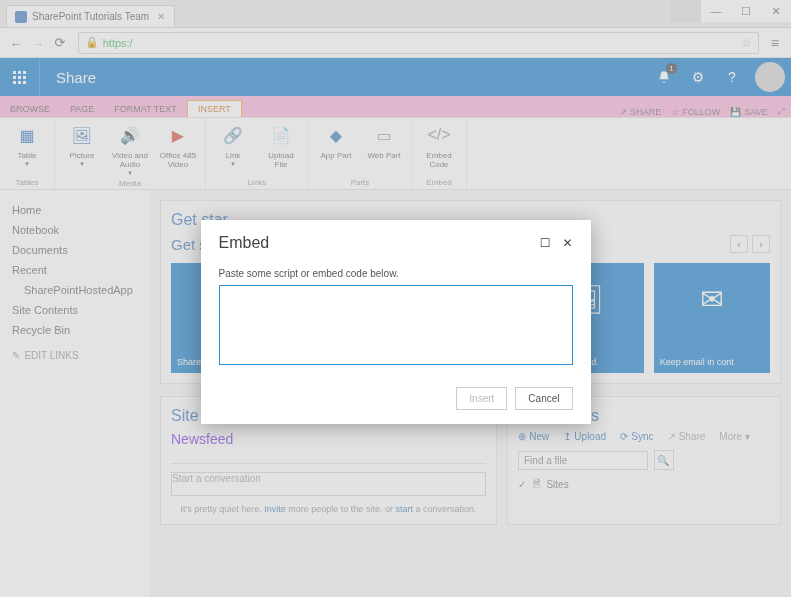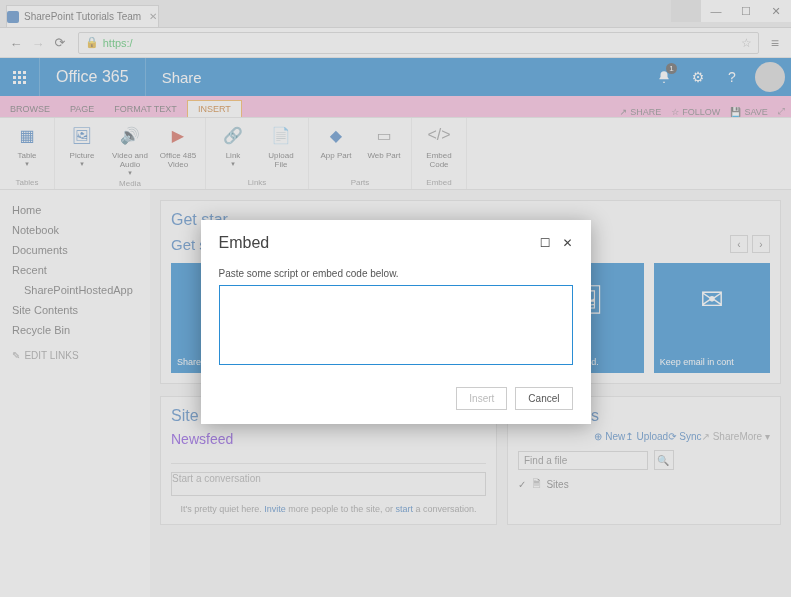--- a/index.html
+++ b/index.html
@@ -1,20 +1,20 @@
 <!DOCTYPE html>
 <html><head>
 <meta charset="utf-8">
 <style>
 * { box-sizing: border-box; margin: 0; padding: 0; font-family: "Segoe UI", Arial, sans-serif; }
 body { background: #f5f5f5; width: 791px; height: 597px; overflow: hidden; position: relative; }
 
 
 .browser-top { background: #e8e8e8; height: 28px; display: flex; align-items: flex-end; border-bottom: 1px solid #ccc; }
-.tab { background: #fff; height: 22px; display: flex; align-items: center; padding: 0 0; font-size: 10px; color: #444; margin-left: 6px; border: 1px solid #ccc; border-bottom: none; max-width: 180px; margin-top: 25px; }
+.tab { background: #fff; height: 22px; display: flex; align-items: center; padding: 0 8px; font-size: 10px; color: #444; margin-left: 6px; border: 1px solid #ccc; border-bottom: none; max-width: 180px; margin-top: 25px; }
 .tab-favicon { width: 12px; height: 12px; background: #2a6fba; border-radius: 2px; margin-right: 5px; }
 .tab-close { margin-left: 8px; font-size: 10px; color: #888; }
 .window-controls { position: absolute; top: 0; right: 0; display: flex; background: #fff; height: 22px; }
 .window-controls .wc { width: 30px; height: 22px; display: flex; align-items: center; justify-content: center; font-size: 11px; color: #555; }
 .user-placeholder { width: 22px; height: 22px; background: #ddd; margin-right: 0; }
 
 .address-row { background: #fff; height: 30px; display: flex; align-items: center; padding: 0 6px; border-bottom: 1px solid #ddd; }
 .nav-arrow { width: 20px; height: 20px; display: flex; align-items: center; justify-content: center; font-size: 13px; color: #555; margin-right: 2px; }
 .omnibox { flex: 1; height: 22px; border: 1px solid #ccc; border-radius: 2px; display: flex; align-items: center; padding: 0 6px; font-size: 11px; margin: 0 6px; }
 .lock { color: #2db84d; font-size: 11px; margin-right: 4px; }
@@ -63,21 +63,21 @@
 .nav-arrows .sq { width: 18px; height: 18px; border: 1px solid #ccc; display:flex; align-items:center; justify-content:center; font-size:10px; color:#666; }
 .tiles { display: flex; gap: 10px; margin-top: 10px; }
 .tile { background: #0072c6; color: #fff; flex: 1; height: 110px; position: relative; display: flex; flex-direction: column; justify-content: flex-end; padding: 6px; font-size: 9px; }
 .tile-icon { position: absolute; top: 20px; left: 50%; transform: translateX(-50%); font-size: 28px; }
 .lower { display: flex; gap: 10px; }
 .lower .panel { flex: 1; }
 .newsfeed-sub { color: #6d28d9; font-size: 14px; font-weight: 300; border-bottom: 1px solid #ddd; padding-bottom: 16px; margin-bottom: 8px; }
 .convo-box { border: 1px solid #ccc; font-size: 10px; color: #999; height: 24px; }
 .quiet { font-size: 9px; color: #888; margin-top: 8px; text-align: center; }
 .link { color: #2a6fba; }
-.doc-actions { display: flex; align-items: center; font-size: 10px; color: #2a6fba; margin-bottom: 8px; justify-content: flex-end; }
+.doc-actions { display: flex; gap: 14px; align-items: center; font-size: 10px; color: #2a6fba; margin-bottom: 8px; }
 .doc-actions .grey { color: #999; }
 .findfile { display: flex; align-items: center; gap: 6px; margin-bottom: 6px; }
 .findfile input { border: 1px solid #ccc; font-size: 10px; padding: 3px 5px; width: 130px; }
 .search-btn { border: 1px solid #ccc; width: 20px; height: 20px; display:flex; align-items:center; justify-content:center; font-size:10px; color:#666; }
 .doc-header { display: flex; align-items: center; gap: 6px; font-size: 10px; color: #666; }
 
 
 .overlay { position: absolute; inset: 0; background: rgba(200,200,200,0.5); display: flex; align-items: flex-start; justify-content: center; padding-top: 220px; }
 .modal { background: #fff; width: 390px; box-shadow: 0 3px 20px rgba(0,0,0,0.3); padding: 14px 18px; }
 .modal-head { display: flex; align-items: center; }
@@ -126,21 +126,20 @@
         <i></i>
         <i></i>
         <i></i>
         <i></i>
         <i></i>
         <i></i>
         <i></i>
         <i></i>
       </div>
   </div>
-  <div class="suite-title">Office 365</div>
   <div class="suite-sub">Share</div>
   <div class="suite-right">
     <div class="suite-icon">
       <svg width="14" height="14" viewBox="0 0 24 24">
           <path fill="#fff" d="M12 2a6 6 0 00-6 6v4l-2 3v1h16v-1l-2-3V8a6 6 0 00-6-6zm0 20a2 2 0 002-2h-4a2 2 0 002 2z"></path>
         </svg>
       <span class="notif-badge">1</span>
     </div>
     <div class="suite-icon">⚙</div>
     <div class="suite-icon">?</div>

